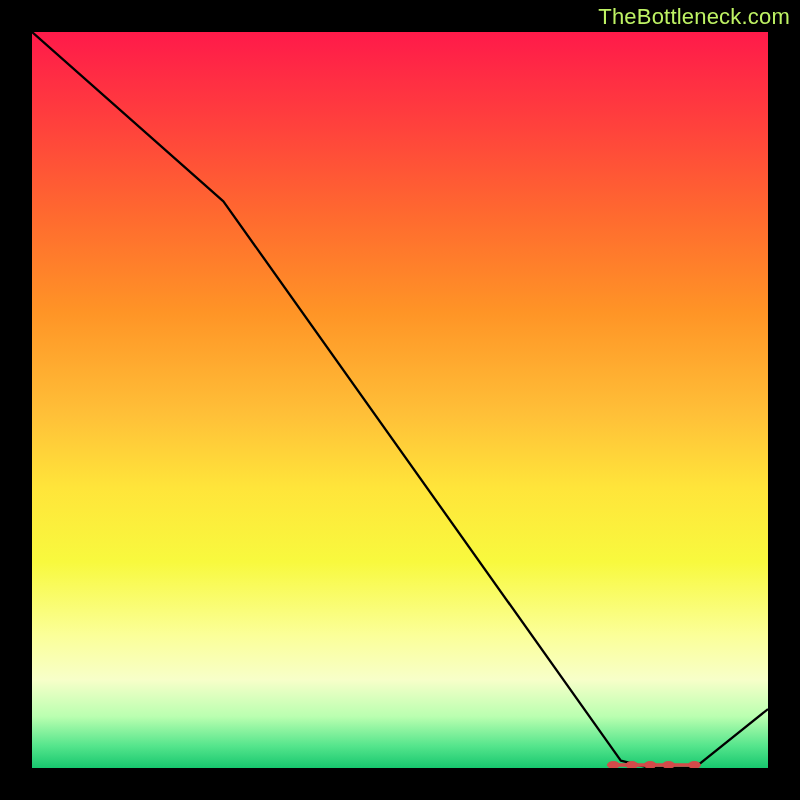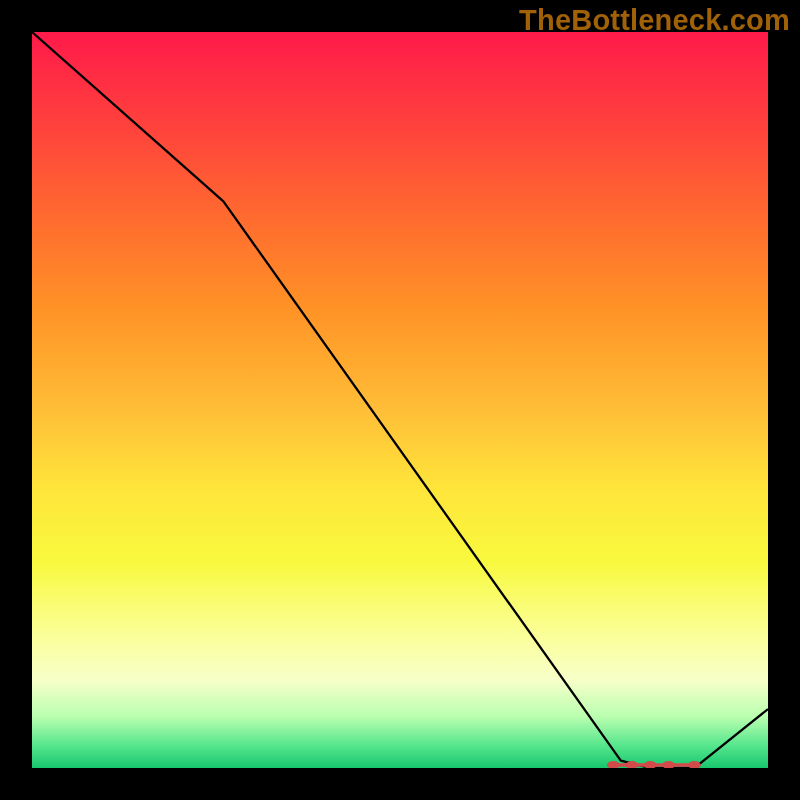--- a/index.html
+++ b/index.html
@@ -14,23 +14,23 @@
   .frame {
     position: relative;
     width: 800px;
     height: 800px;
     background: #000;
   }
   .attribution {
     position: absolute;
     top: 4px;
     right: 10px;
-    color: #a16207;
-    font-size: 29px;
-    font-weight: 700;
+    color: #bef264;
+    font-size: 22px;
+    font-weight: 400;
     letter-spacing: 0.2px;
   }
   .plot {
     position: absolute;
     left: 32px;
     top: 32px;
     width: 736px;
     height: 736px;
     background: linear-gradient(
       to bottom,

